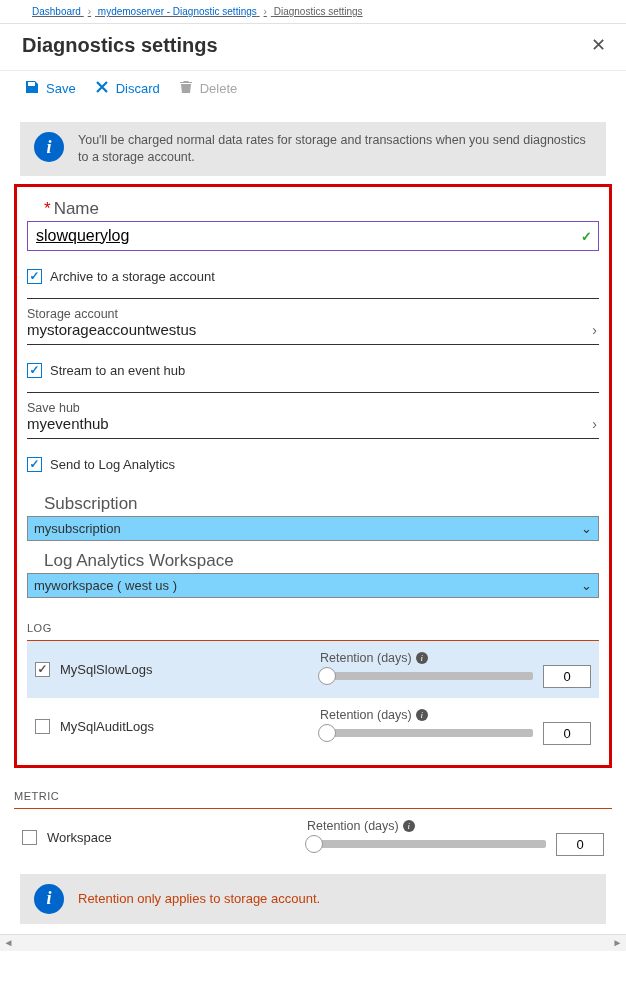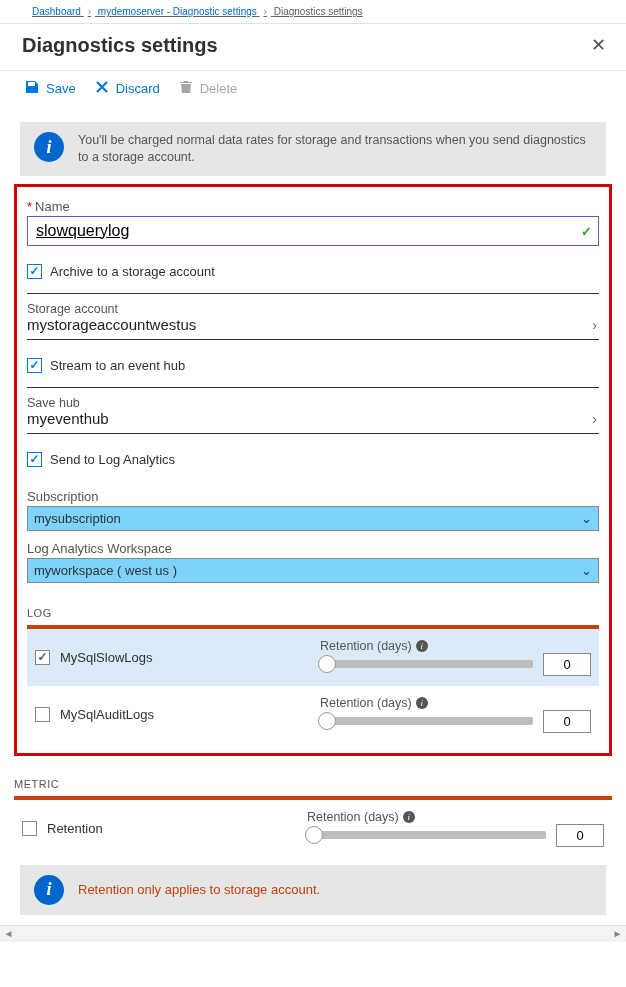--- a/index.html
+++ b/index.html
@@ -45,21 +45,21 @@
     font-family: Georgia, serif; font-style: italic; font-weight: bold; font-size: 18px;
     flex-shrink: 0;
   }
   .info-banner .msg { color: #555; font-size: 12.5px; line-height: 1.35; }
   .redbox {
     border: 3px solid #d40000;
     margin: 4px 14px 8px 14px;
     padding: 8px 10px 10px 10px;
   }
   .form-row { margin: 4px 0 10px 0; }
-  .label { font-size: 13px; color: #555; margin-bottom: 2px; }
+  .label { font-size: 17px; color: #555; margin-bottom: 2px; margin-left: 17px; }
   .req { color: #d40000; margin-right: 3px; }
   .name-input-wrap {
     position: relative;
     border: 1px solid #7b4cc0;
   }
   .name-input {
     width: 100%; padding: 5px 26px 5px 8px;
     border: none; outline: none; font-size: 16px; text-decoration: underline;
   }
   .name-check {
@@ -86,21 +86,21 @@
   .picker-row .pk-value { font-size: 15px; color: #222; }
   .chevron { color: #666; font-size: 14px; padding-right: 2px; }
   .dropdown {
     width: 100%; border: 1px solid #888; background: #7dd3fc;
     padding: 4px 6px; font-size: 13px;
     display: flex; justify-content: space-between; align-items: center;
     cursor: pointer;
   }
   .sect-head {
     font-size: 11px; letter-spacing: .5px; color: #555;
-    padding: 14px 0 6px 0; border-bottom: 4px solid #c2410c;
+    padding: 14px 0 6px 0; border-bottom: 1px solid #c2410c;
   }
   .catrow {
     display:flex; align-items:center;
     padding: 10px 8px; gap: 10px;
   }
   .catrow.sel { background: #dbeaf9; }
   .catrow .catname { flex: 0 0 250px; }
   .ret-col { flex: 1; }
   .ret-label { font-size: 12.5px; color: #555; display:flex; align-items:center; gap:4px; }
   .info-dot {
@@ -286,21 +286,21 @@
         <input class="ret-val" value="0" style="">
       </div>
     </div>
   </div>
 </div>
 
 <div class="outer">
   <div class="sect-head">METRIC</div>
   <div class="catrow">
     <div class="chk plain"></div>
-    <div class="catname">Retention</div>
+    <div class="catname">Workspace</div>
     <div class="ret-col">
       <div class="ret-label">
         <span>Retention (days)</span>
         <span class="info-dot">i</span>
       </div>
       <div class="slider-row">
         <div class="slider">
           <div class="slider-track"></div>
             <div class="slider-thumb"></div>
         </div>

